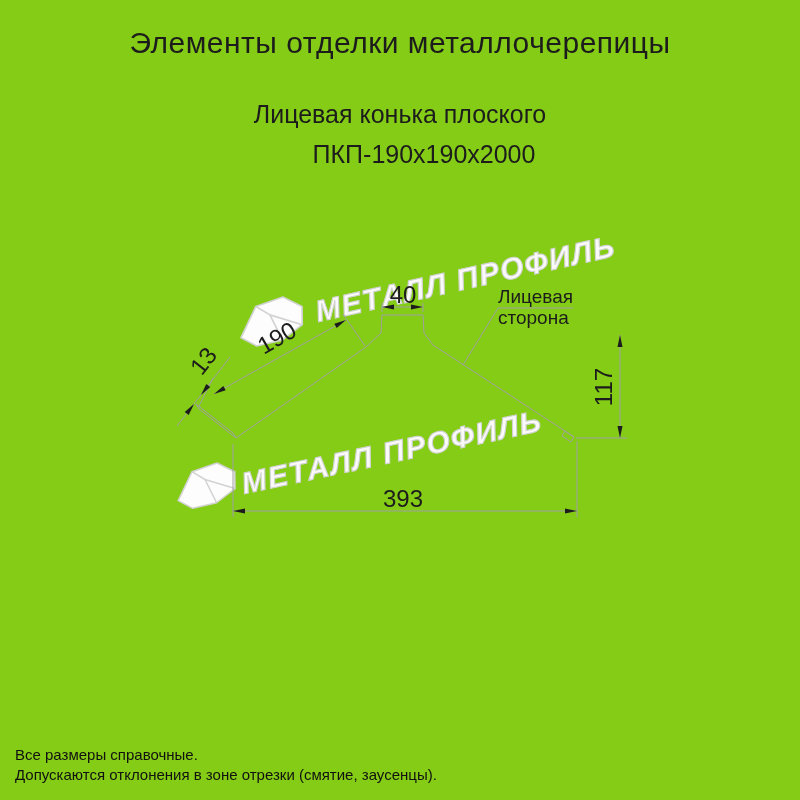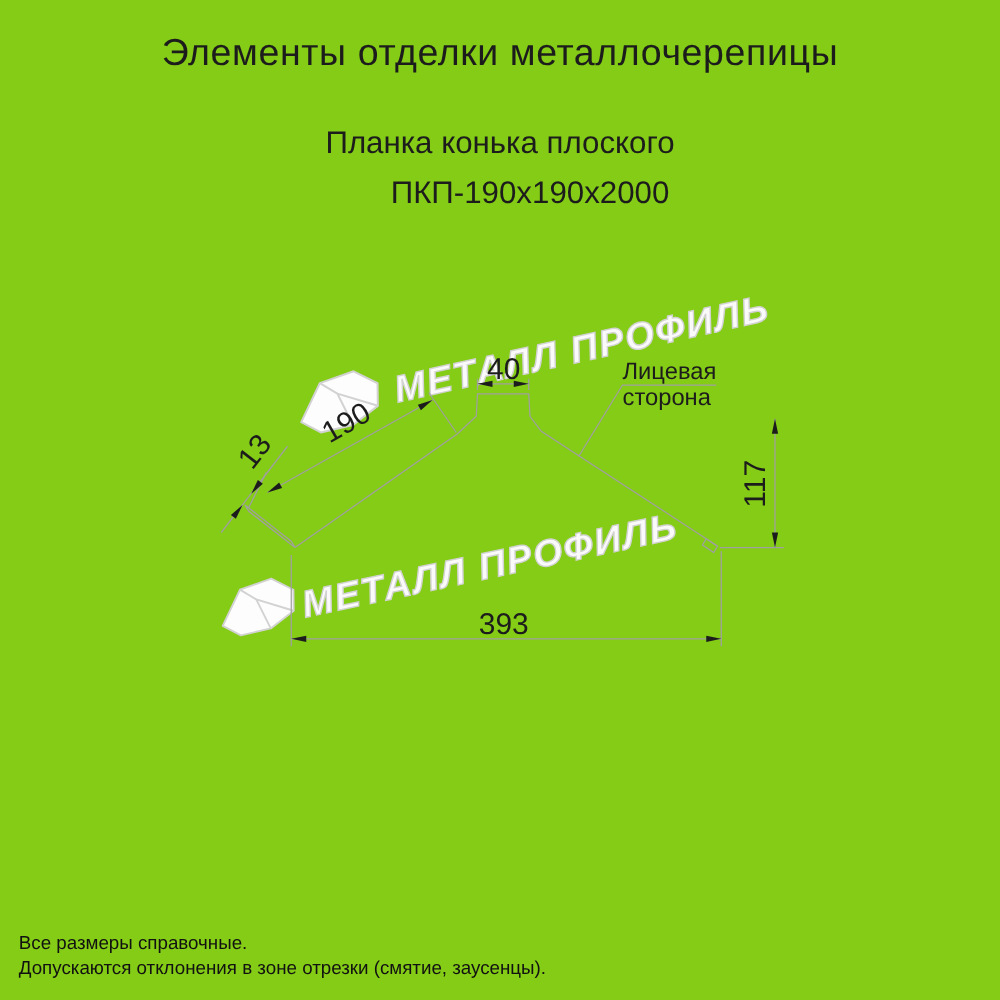--- a/index.html
+++ b/index.html
@@ -20,21 +20,21 @@
   .gline{stroke:#a0a0a0;stroke-width:1;fill:none;}
   .arrow{fill:#1c1c1c;stroke:none;}
   .wm-icon{fill:#fdfdfd;stroke:#d2d2d2;stroke-width:2;stroke-linejoin:round;}
 </style>
 </head>
 <body>
 
 <div class="canvas">
 
   <div class="hdr title">Элементы отделки металлочерепицы</div>
-  <div class="hdr sub1">Планка конька плоского</div>
+  <div class="hdr sub1">Лицевая конька плоского</div>
   <div class="hdr sub2">ПКП-190х190х2000</div>
 
   <svg width="800" height="800" viewBox="0 0 800 800">
 
     <g>
       <g class="wm-icon" transform="translate(230,296) scale(0.82) rotate(-6)">
         <path d="M8,52 L30,16 L64,8 L86,22 L84,44 L58,60 L26,64 Z"></path>
         <path fill="none" d="M30,16 L46,28 L58,60 M46,28 L84,44"></path>
       </g>
       <text class="wm-text" x="318" y="322" transform="rotate(-12.5 318 322)">МЕТАЛЛ ПРОФИЛЬ</text>

